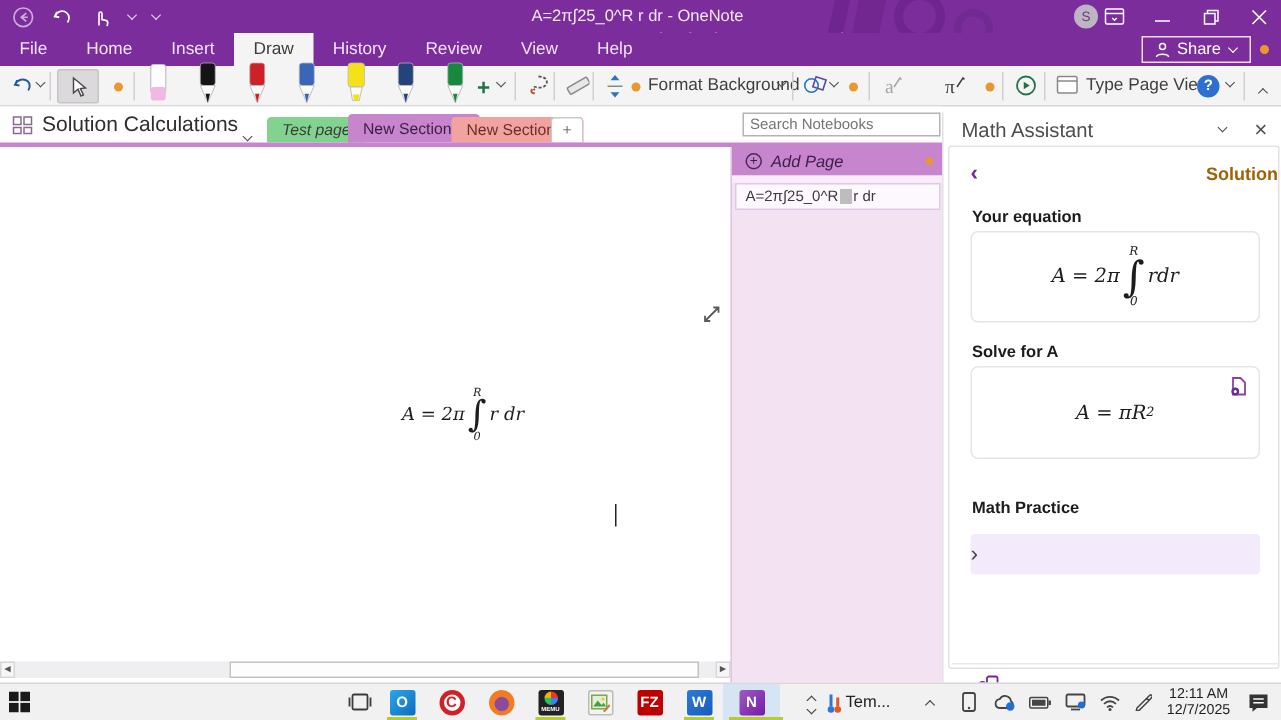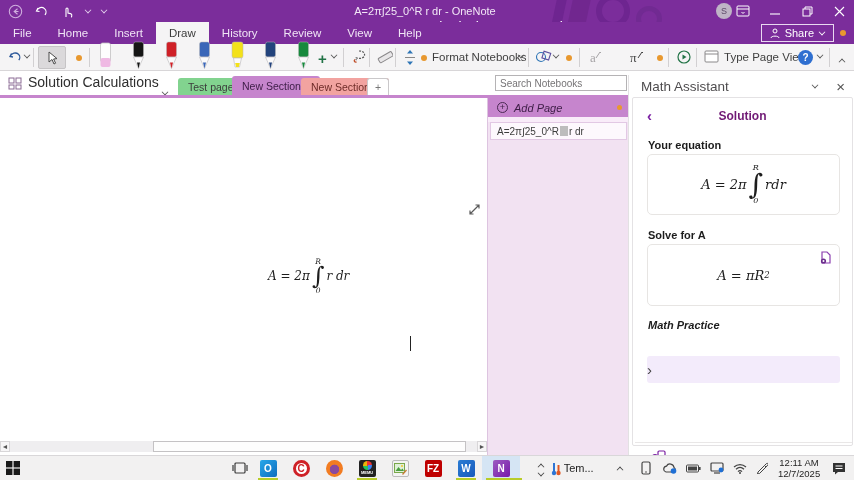--- a/index.html
+++ b/index.html
@@ -69,21 +69,21 @@
   .lightrow { position:absolute; left:0; top:19px; width:141px; height:5px; background:#f9ecf9; }
   .pageitem { position:absolute; left:2px; top:24px; width:137px; height:18px; background:#fdf8fd; border:1px solid #e2c8e4; display:flex; align-items:center; padding-left:6px; font-size:10px; color:#3c3c3c; white-space:nowrap; overflow:hidden; }
   .sel-block { display:inline-block; width:8px; height:10px; background:#bdbdbd; margin:0 1px; vertical-align:-1px; }
 
   
   .mathpanel { position:absolute; left:628px; top:75px; width:226px; height:380px; background:#fff; border-left:1px solid #e3e1e3; }
   .mp-header { position:absolute; left:0; top:0; width:226px; height:22px; display:flex; align-items:center; }
   .mp-title { font-size:13.5px; color:#4f4d4f; margin-left:12px; flex:1; }
   .mp-body { position:absolute; left:3px; top:22px; width:221px; height:349px; border:1px solid #e4e2e4; border-radius:2px; background:#fff; }
   .back-chev { position:absolute; left:14px; top:10px; color:#7a1fa2; font-size:15px; font-weight:bold; line-height:1; }
-  .mp-heading { position:absolute; left:0; top:11px; width:100%; text-align:center; font-size:12px; font-weight:bold; color:#701a75; }
+  .mp-heading { position:absolute; left:0; top:11px; width:100%; text-align:right; font-size:12px; font-weight:bold; color:#a16207; }
   .mp-label { position:absolute; left:15px; font-size:11px; font-weight:bold; color:#1c1c1c; }
   .mp-card { position:absolute; left:14px; width:193px; border:1px solid #e7e5e3; border-radius:5px; background:#fff; }
   .mp-eq { font-family:"DejaVu Serif", serif; font-style:italic; font-size:13px; color:#1d1d1d; }
   .ink-icon { position:absolute; right:7px; top:6px; }
   .practice-btn { position:absolute; left:14px; top:258px; width:193px; height:27px; background:#f3ebfb; border-radius:3px; display:flex; align-items:center; font-size:12px; color:#1f1f1f; }
   .mp-div { position:absolute; left:2px; top:344px; width:217px; height:1px; background:#e9e7e7; }
   .feedback { position:absolute; left:16px; top:352px; }
 
   
   .taskbar { position:absolute; left:0; top:455px; width:854px; height:25px; background:#f2f1f1; border-top:1px solid #d9d7d9; }
@@ -261,21 +261,21 @@
         </svg>
     </span>
     <span class="vdiv" style="left:395px;"></span>
     <span class="rb" style="left:403px; top:5px;">
       <svg width="14" height="17" viewBox="0 0 14 17">
           <path d="M7 1 L4 4.5 H10 Z M7 16 L4 12.5 H10 Z" fill="#2e75b6"></path>
           <line x1="2" y1="8.5" x2="12" y2="8.5" stroke="#888" stroke-width="1"></line>
         </svg>
     </span>
     <span class="odot" style="left:421px; top:11px;"></span>
-    <span class="rb rb-label" style="left:432px; top:7px;">Format Notebooks</span>
+    <span class="rb rb-label" style="left:432px; top:7px;">Format Background</span>
     <span class="rb" style="left:518px; top:11px; color:#555;">
         <span class="chev"></span>
       </span>
     <span class="vdiv" style="left:528px;"></span>
     <span class="rb" style="left:535px; top:5px;">
       <svg width="17" height="16" viewBox="0 0 17 16">
           <circle cx="6" cy="8" r="4.5" fill="none" stroke="#2e75b6" stroke-width="1.1"></circle>
           <rect x="8" y="3" width="7" height="7" transform="rotate(18 11 6)" fill="none" stroke="#5a4fa0" stroke-width="1.1"></rect>
         </svg>
     </span>
@@ -326,21 +326,21 @@
     <span class="rb" style="left:8px; top:6px; position:absolute;">
       <svg width="14" height="13" viewBox="0 0 14 13">
           <rect x="1" y="1" width="5" height="5" fill="none" stroke="#8a6a94" stroke-width="1"></rect>
           <rect x="8" y="1" width="5" height="5" fill="none" stroke="#8a6a94" stroke-width="1"></rect>
           <rect x="1" y="8" width="5" height="4" fill="none" stroke="#8a6a94" stroke-width="1"></rect>
           <rect x="8" y="8" width="5" height="4" fill="none" stroke="#8a6a94" stroke-width="1"></rect>
         </svg>
     </span>
     <span class="nb-title">Solution Calculations</span>
     <span class="nb-chev"><span class="chev"></span></span>
-    <span class="sec-tab" style="left:178px; background:#82d38f;">Test page</span>
+    <span class="sec-tab" style="left:178px; background:#82d38f;font-style:italic;">Test page</span>
     <span class="sec-tab" style="left:232px; top:5px; height:19px; background:#c685cd; color:#3d1d46;">New Section 2</span>
     <span class="sec-tab" style="left:301px; background:#f2a3a0; color:#6e2c28;">New Section 1</span>
     <span class="sec-tab" style="left:367px; background:#fff; border:1px solid #cac8ca; border-bottom:none; color:#777; width:22px; padding:0;">+</span>
     <div class="search-box">
       <input type="text" placeholder="Search Notebooks" style="">
       <span class="ic" style="margin-right:2px;">
         <svg width="11" height="11" viewBox="0 0 11 11">
             <circle cx="4.5" cy="4.5" r="3.2" fill="none" stroke="#444" stroke-width="1.1"></circle>
             <line x1="7" y1="7" x2="10" y2="10" stroke="#444" stroke-width="1.1"></line>
           </svg>
@@ -424,21 +424,21 @@
             </svg>
         </span>
         <div style="width:100%; height:100%; display:flex; align-items:center; justify-content:center;">
           <span class="eq mp-eq">
             <span>A = πR</span>
               <sup style="font-size:8.5px; font-style:italic;">2</sup>
           </span>
         </div>
       </div>
 
-      <span class="mp-label" style="top:221px;font-style:italic;">Math Practice</span>
+      <span class="mp-label" style="top:235px;">Math Practice</span>
       <div class="practice-btn">
         <span style="font-size:15px; color:#444; padding-right:10px;">›</span>
       </div>
 
       <div class="mp-div"></div>
       <span class="feedback">
         <svg width="17" height="15" viewBox="0 0 17 15">
             <circle cx="6" cy="7" r="2.4" fill="none" stroke="#7a1fa2" stroke-width="1.2"></circle>
             <path d="M2 14 C2 10.5 10 10.5 10 14" fill="none" stroke="#7a1fa2" stroke-width="1.2"></path>
             <rect x="9" y="1" width="7" height="5" rx="1.2" fill="none" stroke="#7a1fa2" stroke-width="1.2"></rect>

